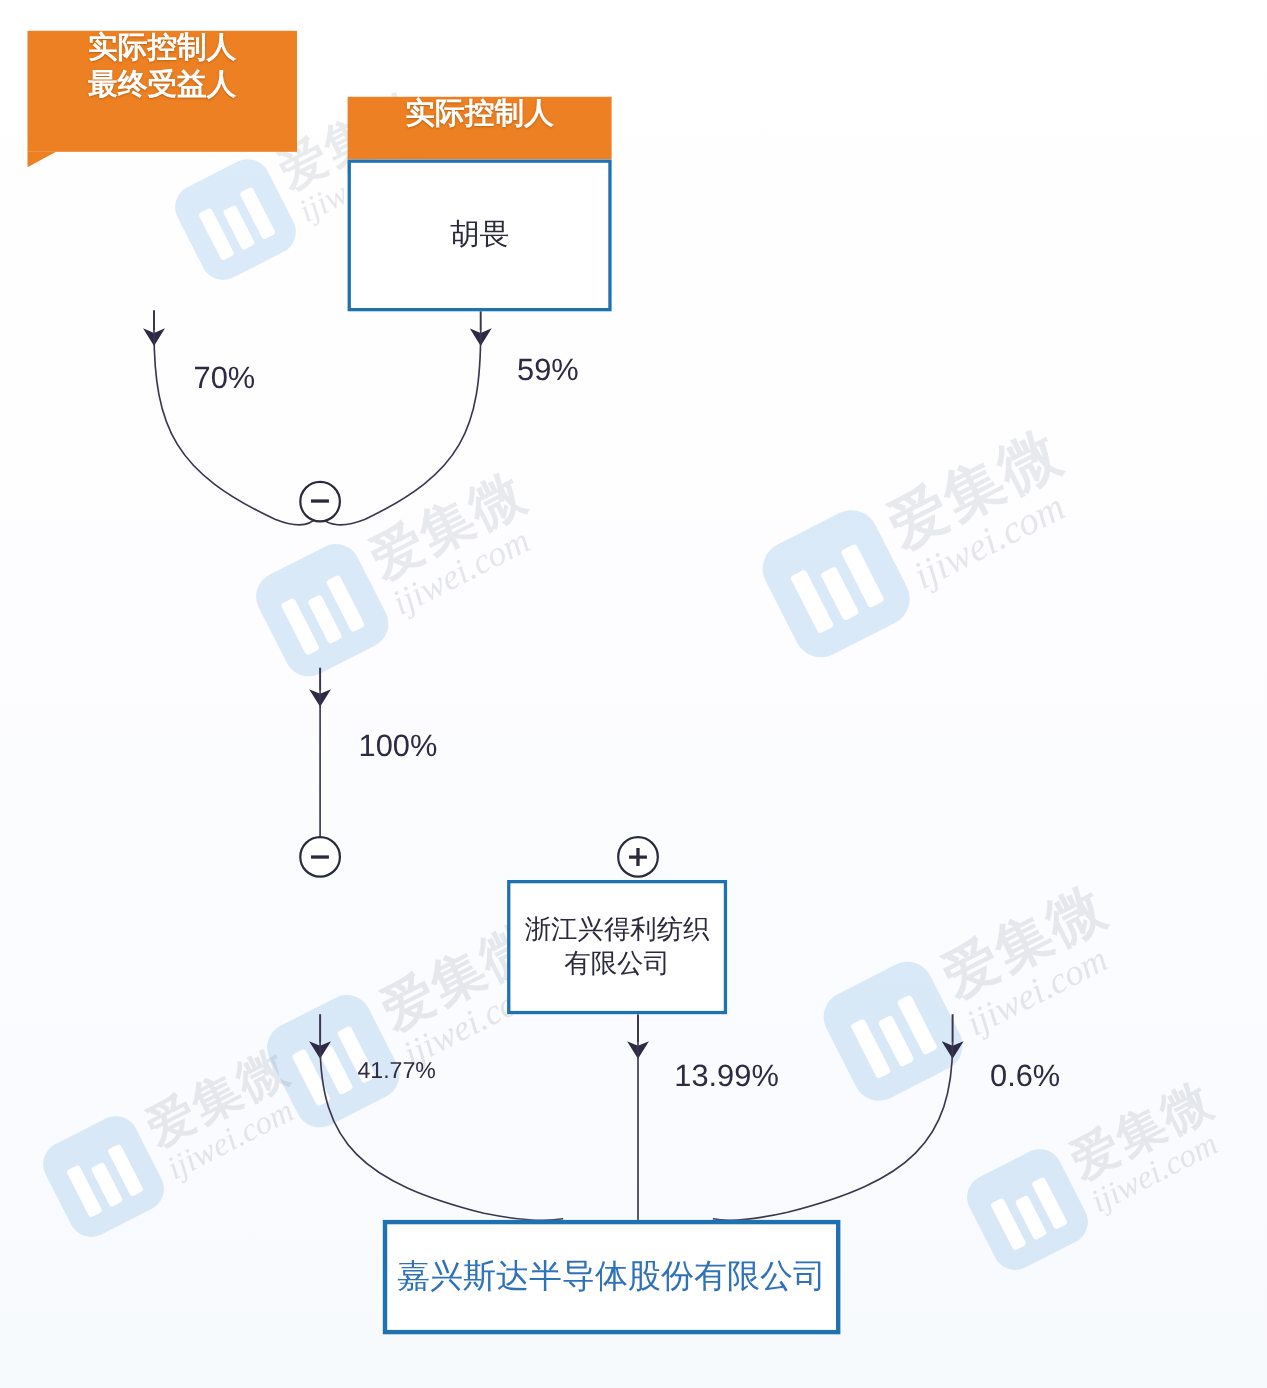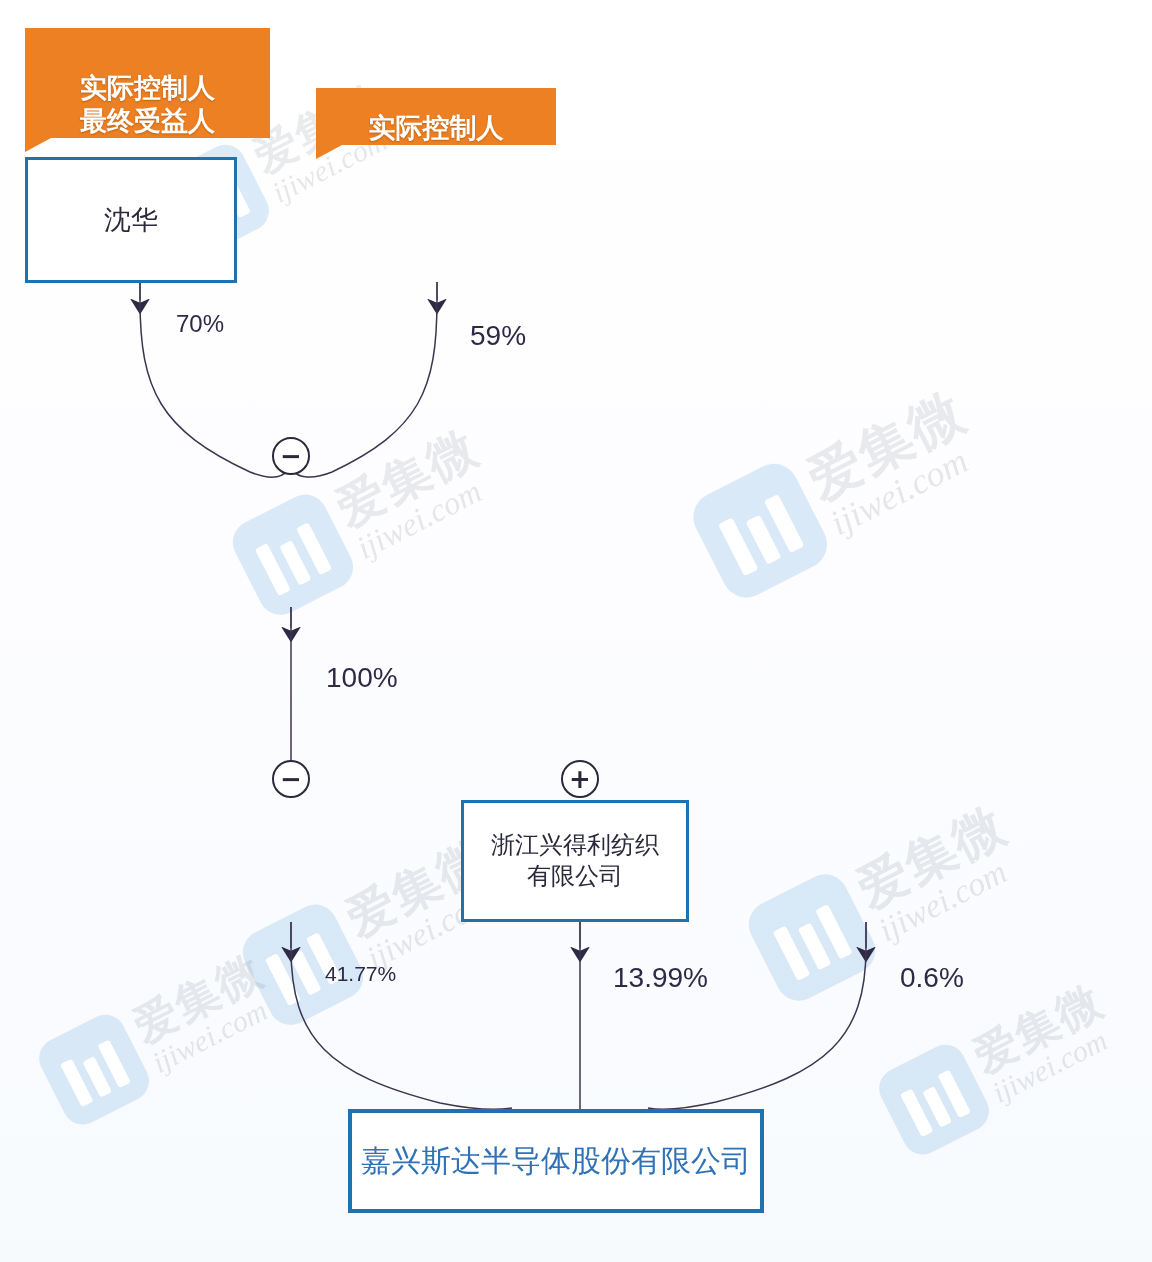--- a/index.html
+++ b/index.html
@@ -18,21 +18,21 @@
       user-select:none;display:flex;align-items:center;gap:10px;}
   .wm .glyph{font-family:"DejaVu Sans","Liberation Sans",sans-serif;
       color:rgba(120,128,140,0.16);font-weight:700;letter-spacing:2px;line-height:1;}
   .wm .dom{font-family:"Liberation Serif","DejaVu Serif",serif;font-style:italic;
       color:rgba(120,128,140,0.18);line-height:1;}
   .wm .logo{position:relative;border-radius:22%;background:rgba(139,190,232,0.30);}
   .wm .logo i{position:absolute;background:#ffffff;border-radius:3px;display:block;}
   .wmtxt{display:flex;flex-direction:column;gap:2px;}
 
   
-  .banner{position:absolute;background:#ED8022;display:flex;align-items:flex-end;
+  .banner{position:absolute;background:#ED8022;display:flex;align-items:flex-start;
     justify-content:center;text-align:center;color:#ffffff;font-weight:700;
     font-family:"DejaVu Sans","Liberation Sans",sans-serif;
     text-shadow:0 1px 2px rgba(120,60,0,.45);line-height:1.22;}
   .banner .fold{position:absolute;left:0;bottom:-14px;width:0;height:0;
     border-left:26px solid #ED8022;border-bottom:14px solid transparent;}
 
   
   .node{position:absolute;background:#ffffff;border:3px solid #1F72B0;
     box-sizing:border-box;display:flex;align-items:center;justify-content:center;
     text-align:center;color:#2a2a3c;line-height:1.28;
@@ -175,28 +175,28 @@
       <div>最终受益人</div>
     </div>
     <span class="fold"></span>
   </div>
 
   <div class="banner" style="left:316px;top:88px;width:240px;height:57px;font-size:27px;">
     <div>实际控制人</div>
     <span class="fold"></span>
   </div>
 
-  <div class="node" style="left:25px;top:157px;width:212px;height:126px;font-size:27px;">
-    <span>沈华</span>
-  </div>
-
-
-
-
-  <div class="node" style="left:461px;top:800px;width:228px;height:122px;font-size:24px;">
+
+  <div class="node" style="left:316px;top:145px;width:240px;height:138px;font-size:27px;">
+    <span>胡畏</span>
+  </div>
+
+
+
+  <div class="node" style="left:461px;top:800px;width:200px;height:122px;font-size:24px;">
     <div>
       <div>浙江兴得利纺织</div>
       <div>有限公司</div>
     </div>
   </div>
 
 
   <div class="node target" style="left:348px;top:1109px;width:416px;height:104px;font-size:30px;">
     <span>嘉兴斯达半导体股份有限公司</span>
   </div>
@@ -204,21 +204,21 @@
   <div class="badge" style="left:272px;top:437px;">
     <span>−</span>
   </div>
   <div class="badge" style="left:272px;top:760px;">
     <span>−</span>
   </div>
   <div class="badge" style="left:561px;top:760px;">
     <span>+</span>
   </div>
 
-  <div class="elabel" style="left:176px;top:310px;font-size:24px;">70%</div>
+  <div class="elabel" style="left:176px;top:328px;font-size:28px;">70%</div>
 
   <div class="elabel" style="left:470px;top:320px;font-size:28px;">59%</div>
 
   <div class="elabel" style="left:326px;top:662px;font-size:28px;">100%</div>
 
   <div class="elabel" style="left:325px;top:962px;font-size:21px;">41.77%</div>
 
   <div class="elabel" style="left:613px;top:962px;font-size:28px;">13.99%</div>
 
   <div class="elabel" style="left:900px;top:962px;font-size:28px;">0.6%</div>

